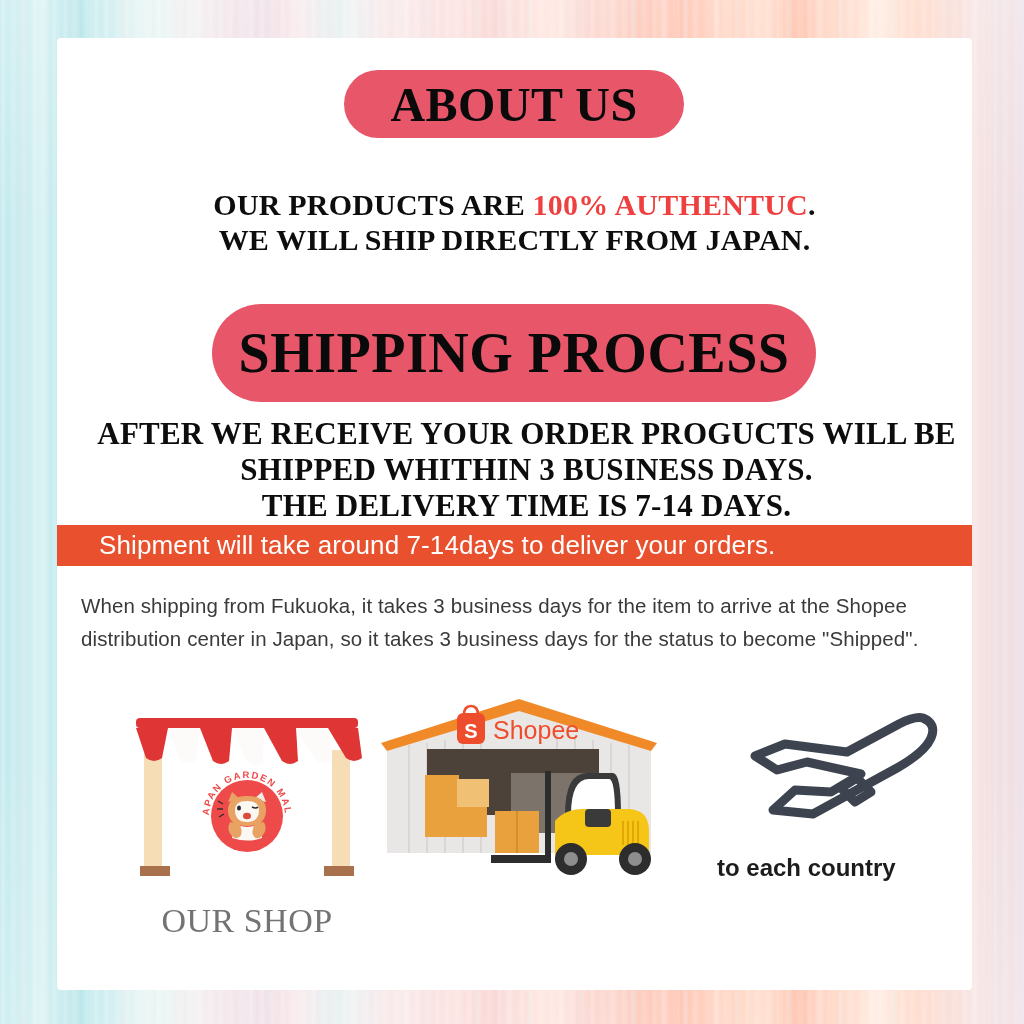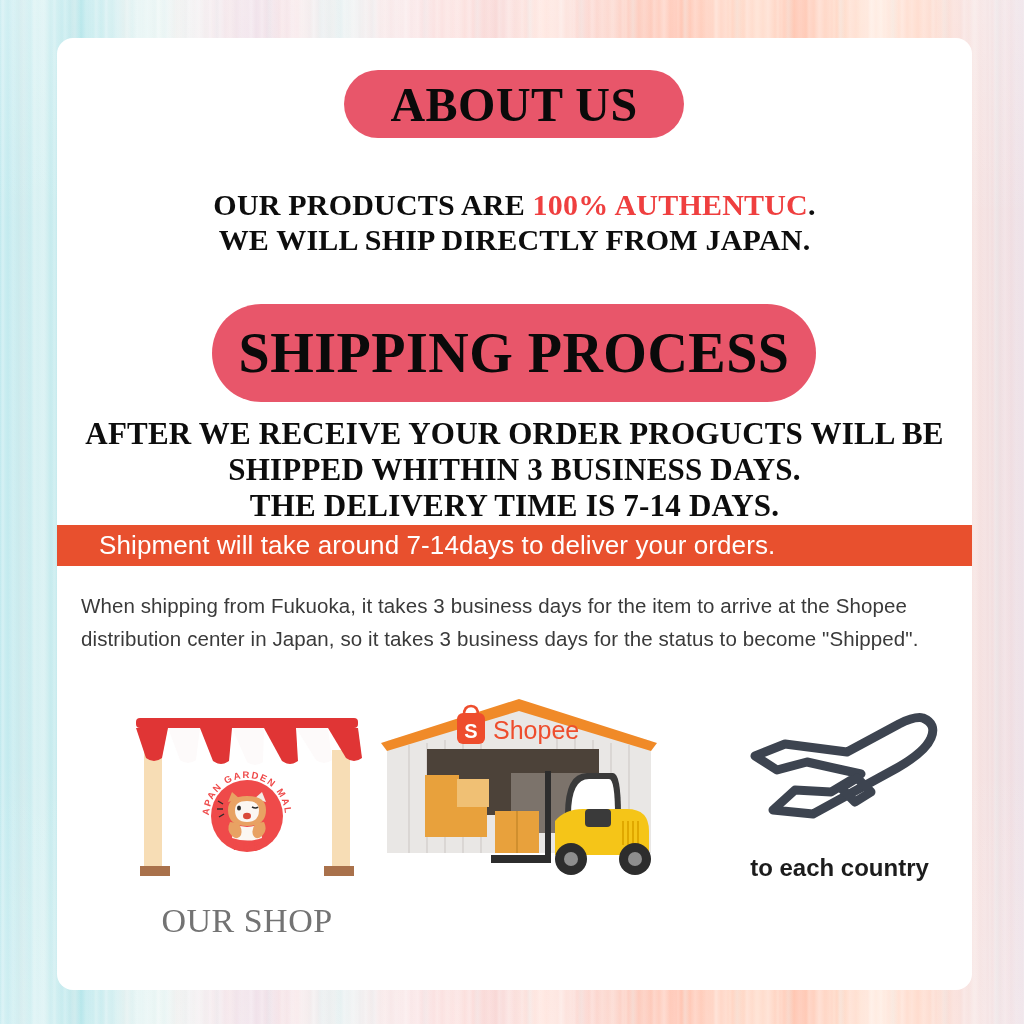--- a/index.html
+++ b/index.html
@@ -77,21 +77,21 @@
       rgba(255,255,255,0) 22%,
       rgba(255,255,255,0) 74%,
       rgba(255,255,255,.18) 100%);
   }
 
   
   #card {
     position:absolute;
     left:57px; top:38px; width:915px; height:952px;
     background:#ffffff;
-    border-radius:16px;
+    border-radius:4px;
     z-index:2;
     overflow:visible;
   }
 
   
   .pill {
     background:#e8566a;
     border-radius:999px;
     display:flex; align-items:center; justify-content:center;
     font-family:"Liberation Serif", serif;
@@ -114,21 +114,21 @@
     width:100%;
     text-align:center;
     font-family:"Liberation Serif", serif;
     font-weight:700;
     color:#0d0d0d;
     line-height:1.16;
     letter-spacing:.2px;
   }
   #intro-text { top:150px; font-size:30px; }
   #intro-text .hl { color:#ef3f3f; }
-  #process-text { top:378px; font-size:31px; }
+  #process-text { top:378px; font-size:31px;margin-left:12px; }
 
   
   #banner {
     position:absolute; left:0; top:487px; width:915px; height:41px;
     background:#e8502e;
     display:flex; align-items:center;
   }
   #banner span {
     color:#ffffff;
     font-size:26px;
@@ -154,21 +154,20 @@
 
   #our-shop-label {
     text-align:center;
     font-family:"Liberation Serif", serif;
     font-weight:400;
     font-size:34px;
     color:#737373;
     letter-spacing:.5px;
   }
   #plane-label {
-    text-align:center;
     font-size:24px;
     font-weight:700;
     color:#1c1c1c;
     margin-top:2px;
   }
 
   
   .arrow-wrap { position:absolute; }
   .arrow-label {
     position:absolute;

